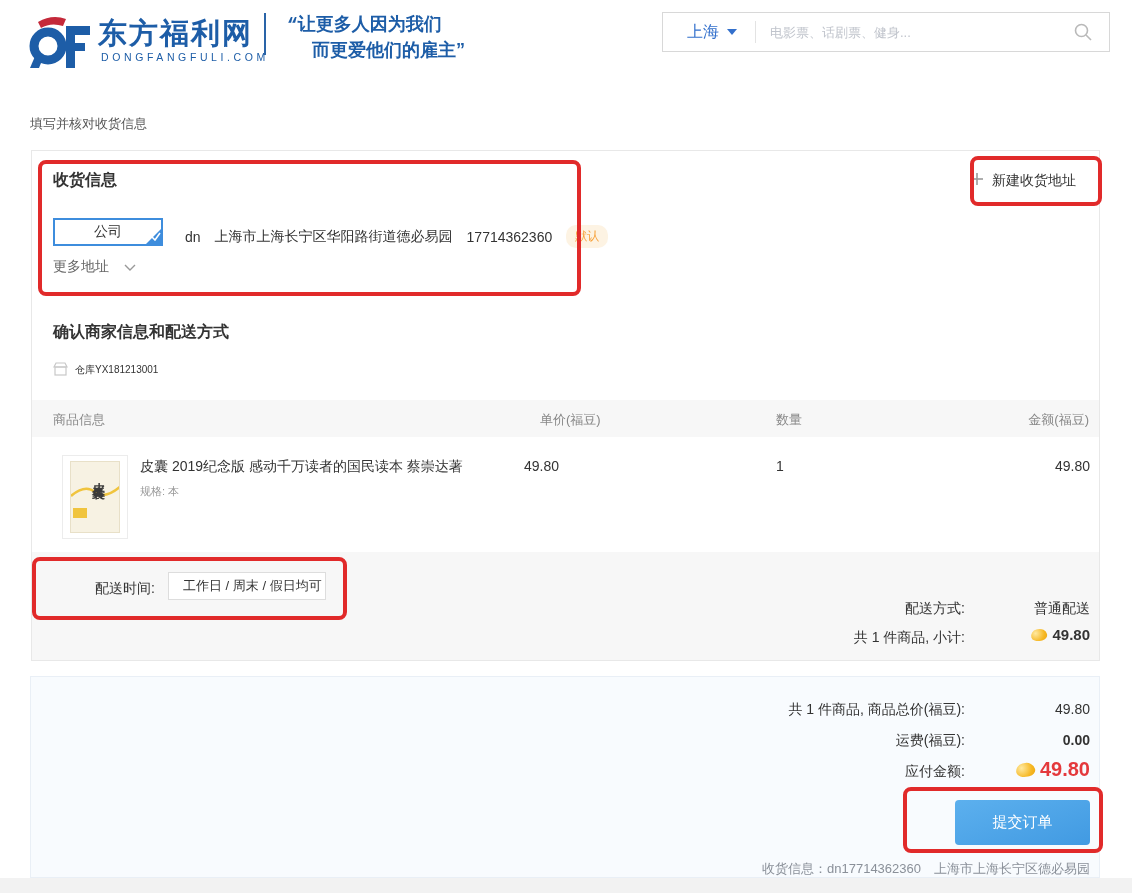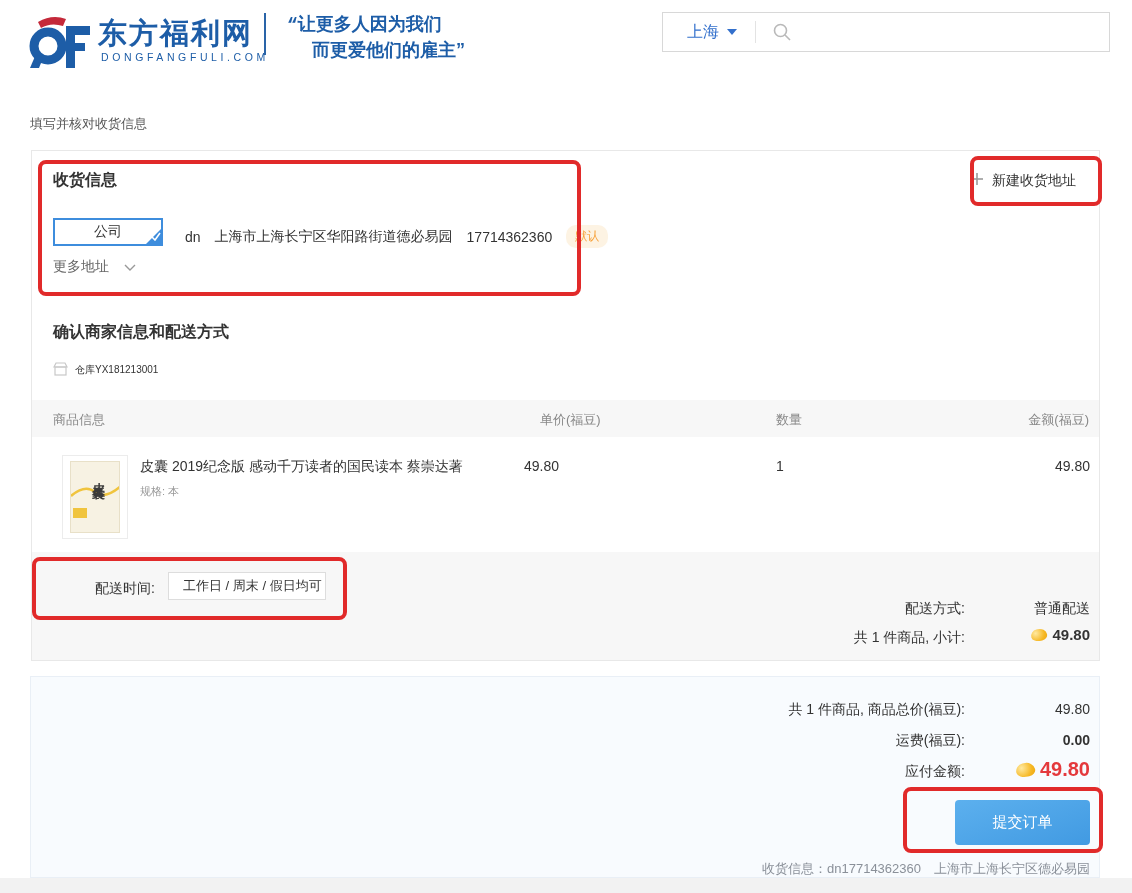--- a/index.html
+++ b/index.html
@@ -100,20 +100,21 @@
   <div class="abs header-divider" style="left:264px; top:13px;"></div>
   <div class="abs slogan" style="left:287px; top:12px;font-family:Liberation Mono, monospace;">“让更多人因为我们</div>
   <div class="abs slogan" style="left:312px; top:38px;">而更爱他们的雇主”</div>
 
   <div class="abs searchbox">
     <div class="city-wrap">
       <span class="city-label">上海</span>
       <span class="city-caret"></span>
     </div>
     <div class="search-divider"></div>
+    <input class="search-input" type="text" placeholder="电影票、话剧票、健身..." style="">
     <div class="search-icon-wrap">
       <svg width="20" height="20" viewBox="0 0 20 20">
           <circle cx="8.5" cy="8.5" r="6" fill="none" stroke="#b9b9b9" stroke-width="1.6"></circle>
           <line x1="13" y1="13" x2="18" y2="18" stroke="#b9b9b9" stroke-width="1.6"></line>
         </svg>
     </div>
   </div>
 
   <div class="abs page-title">填写并核对收货信息</div>
 

